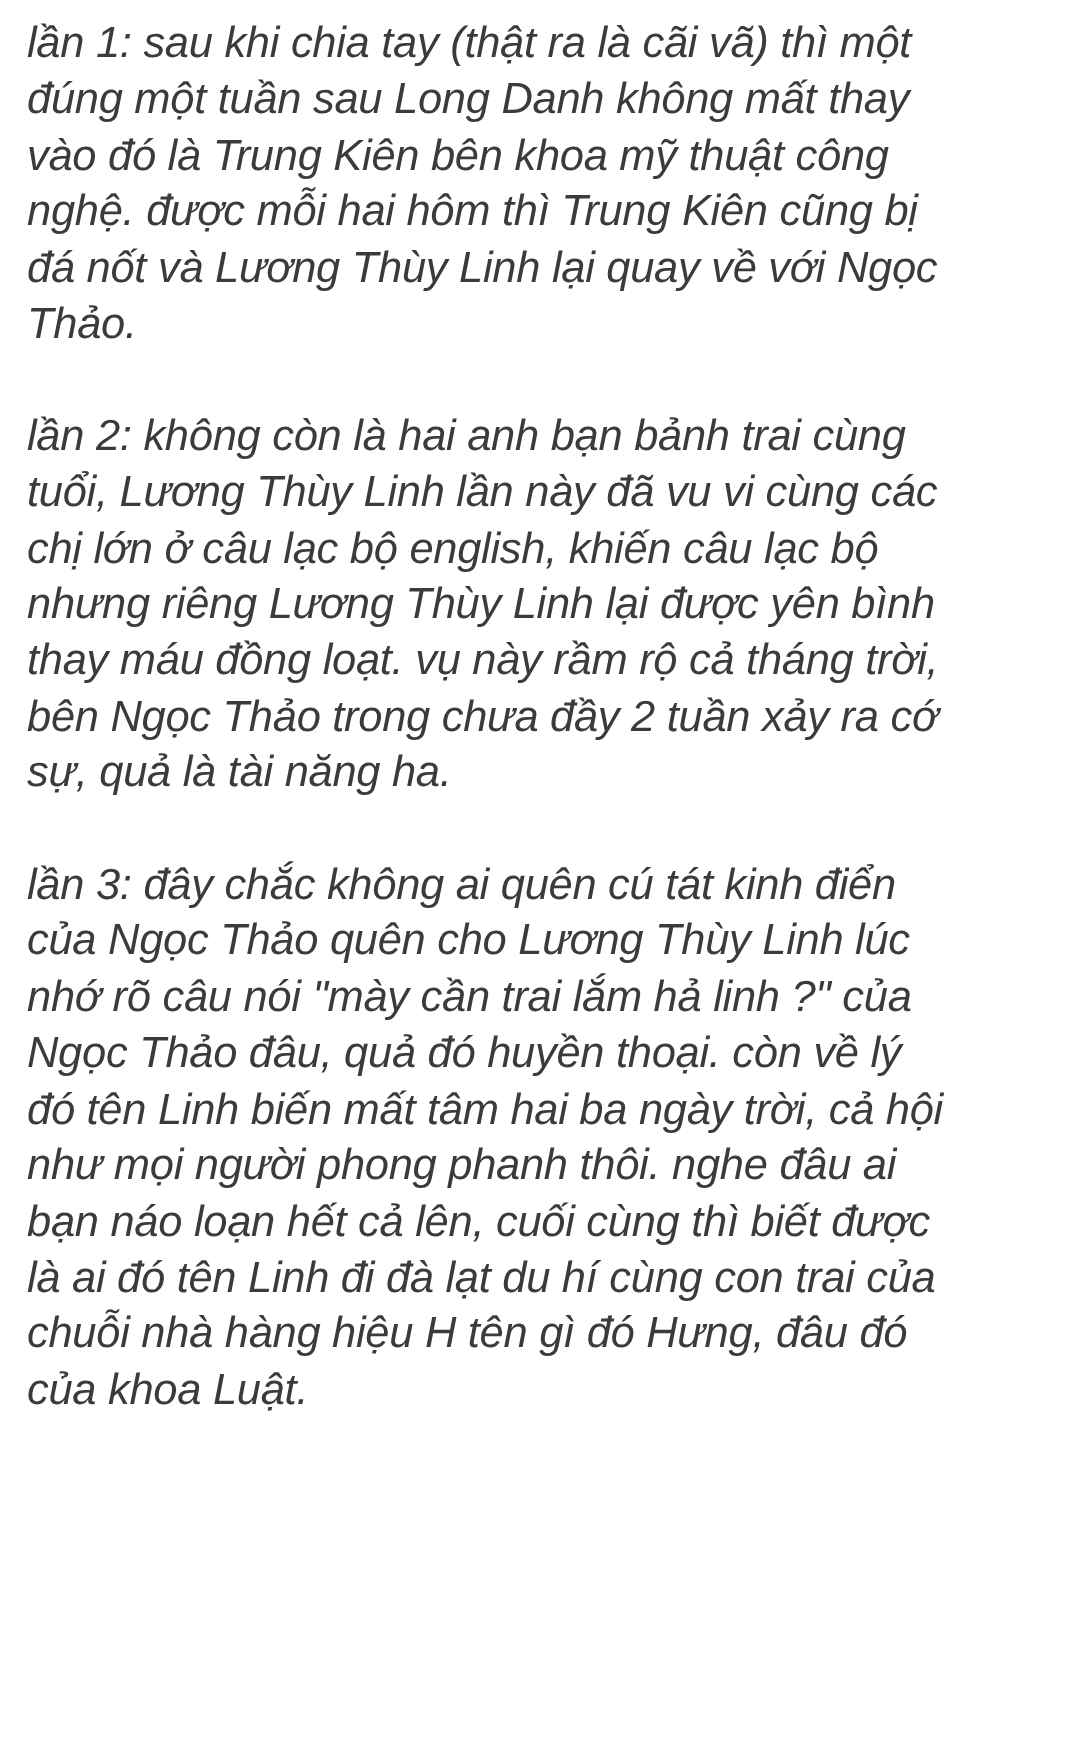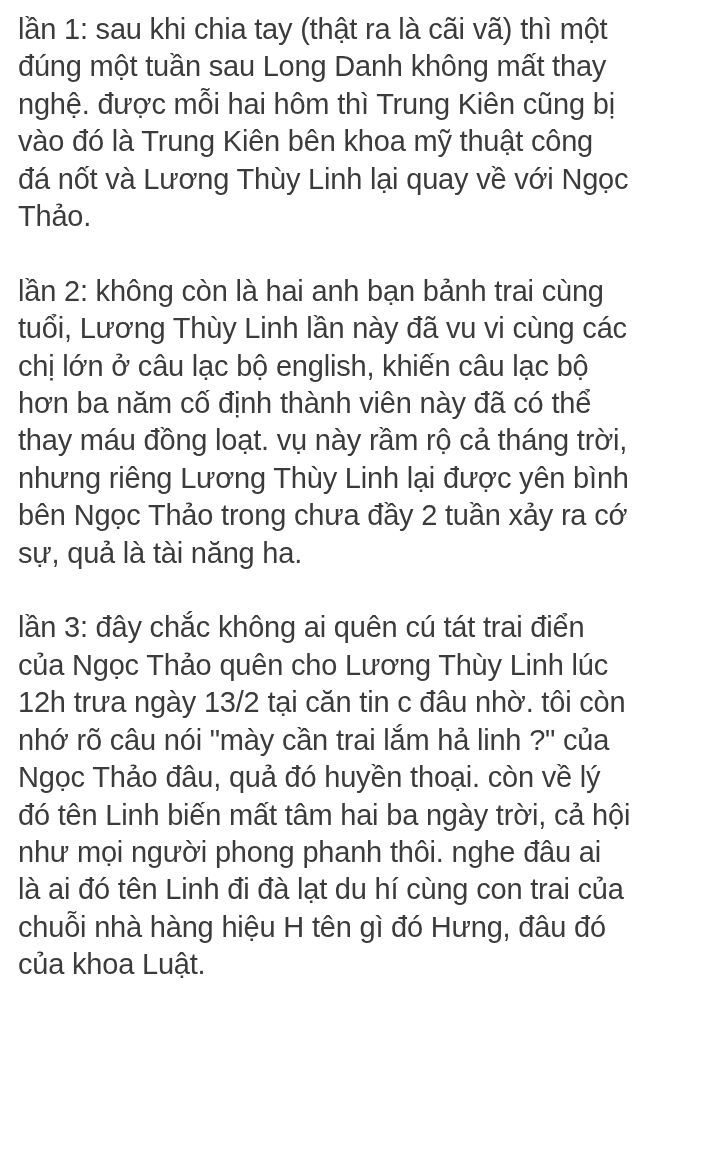--- a/index.html
+++ b/index.html
@@ -21,53 +21,53 @@
     font-size: 29px;
     line-height: 37.4px;
     letter-spacing: -0.2px;
   }
   .paragraph {
     margin: 0 0 37.4px 0;
   }
   .line {
     display: block;
     white-space: pre;
+    font-style: italic;
   }
 </style>
 </head>
 <body>
 
 <main class="document">
 
   <p class="paragraph">
     <span class="line">lần 1: sau khi chia tay (thật ra là cãi vã) thì một</span>
     <span class="line">đúng một tuần sau Long Danh không mất thay</span>
+    <span class="line">vào đó là Trung Kiên bên khoa mỹ thuật công</span>
     <span class="line">nghệ. được mỗi hai hôm thì Trung Kiên cũng bị</span>
-    <span class="line">vào đó là Trung Kiên bên khoa mỹ thuật công</span>
     <span class="line">đá nốt và Lương Thùy Linh lại quay về với Ngọc</span>
     <span class="line">Thảo.</span>
   </p>
 
   <p class="paragraph">
     <span class="line">lần 2: không còn là hai anh bạn bảnh trai cùng</span>
     <span class="line">tuổi, Lương Thùy Linh lần này đã vu vi cùng các</span>
     <span class="line">chị lớn ở câu lạc bộ english, khiến câu lạc bộ</span>
-    <span class="line">hơn ba năm cố định thành viên này đã có thể</span>
+    <span class="line">nhưng riêng Lương Thùy Linh lại được yên bình</span>
     <span class="line">thay máu đồng loạt. vụ này rầm rộ cả tháng trời,</span>
-    <span class="line">nhưng riêng Lương Thùy Linh lại được yên bình</span>
     <span class="line">bên Ngọc Thảo trong chưa đầy 2 tuần xảy ra cớ</span>
     <span class="line">sự, quả là tài năng ha.</span>
   </p>
 
   <p class="paragraph">
-    <span class="line">lần 3: đây chắc không ai quên cú tát trai điển</span>
+    <span class="line">lần 3: đây chắc không ai quên cú tát kinh điển</span>
     <span class="line">của Ngọc Thảo quên cho Lương Thùy Linh lúc</span>
-    <span class="line">12h trưa ngày 13/2 tại căn tin c đâu nhờ. tôi còn</span>
     <span class="line">nhớ rõ câu nói "mày cần trai lắm hả linh ?" của</span>
     <span class="line">Ngọc Thảo đâu, quả đó huyền thoại. còn về lý</span>
     <span class="line">đó tên Linh biến mất tâm hai ba ngày trời, cả hội</span>
     <span class="line">như mọi người phong phanh thôi. nghe đâu ai</span>
+    <span class="line">bạn náo loạn hết cả lên, cuối cùng thì biết được</span>
     <span class="line">là ai đó tên Linh đi đà lạt du hí cùng con trai của</span>
     <span class="line">chuỗi nhà hàng hiệu H tên gì đó Hưng, đâu đó</span>
     <span class="line">của khoa Luật.</span>
   </p>
 
 </main>
 
 </body></html>

